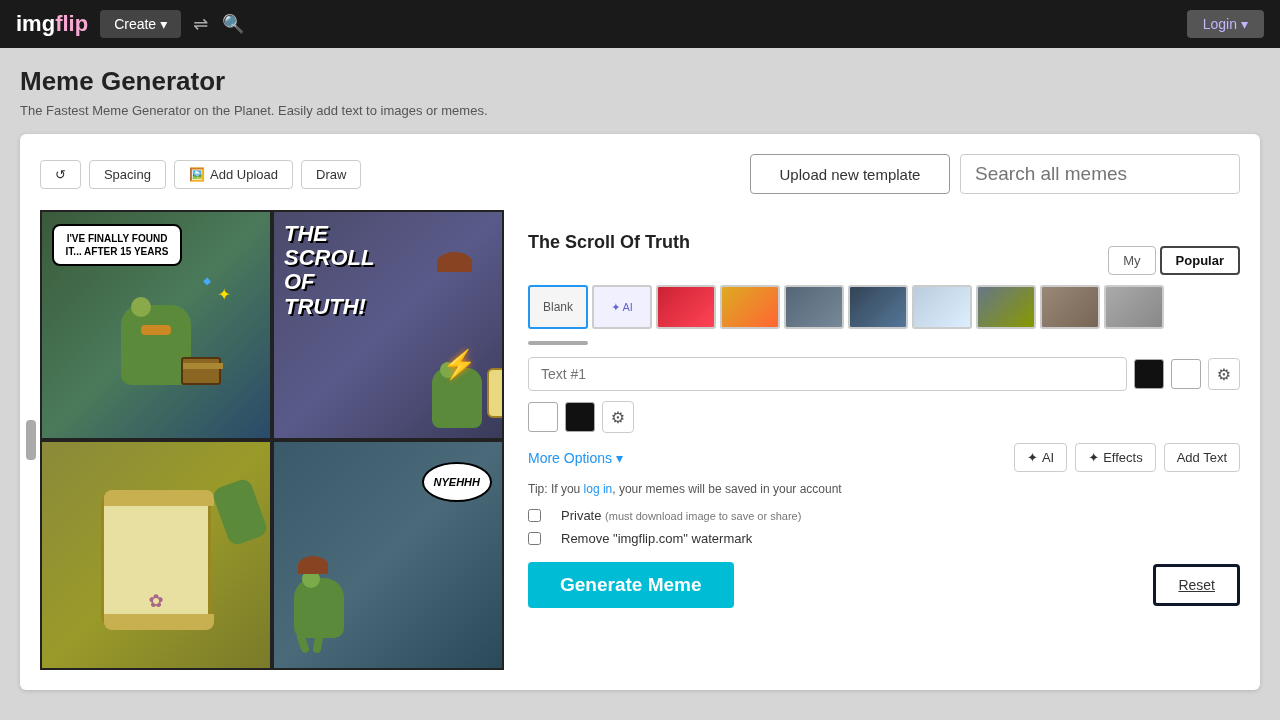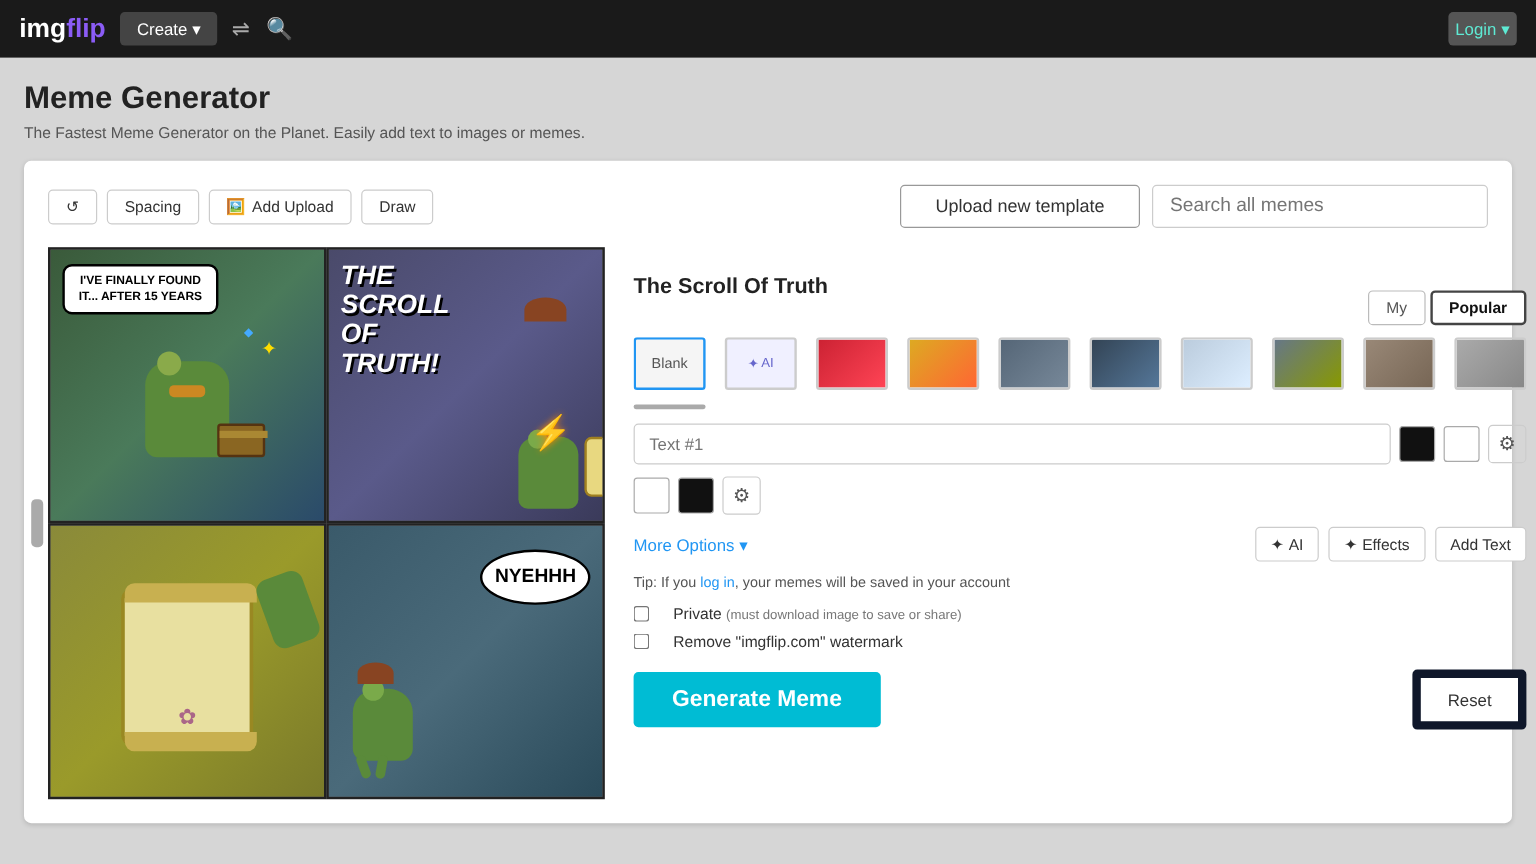--- a/index.html
+++ b/index.html
@@ -9,40 +9,40 @@
     .header {
       background: #1a1a1a;
       height: 48px;
       display: flex;
       align-items: center;
       padding: 0 16px;
       justify-content: space-between;
     }
     .header-left { display: flex; align-items: center; gap: 12px; }
     .logo { font-size: 22px; font-weight: bold; color: white; }
-    .logo span { color: #8b5cf6; }
+    .logo span { color: #f9a8d4; }
     .create-btn {
       background: #444;
       color: white;
       border: none;
       padding: 6px 14px;
       border-radius: 4px;
       cursor: pointer;
       font-size: 14px;
       display: flex;
       align-items: center;
       gap: 4px;
     }
     .header-icons { display: flex; gap: 14px; align-items: center; }
     .header-icon { color: #aaa; font-size: 18px; cursor: pointer; }
     .login-btn {
       background: #555;
-      color: #5eead4;
+      color: #c4b5fd;
       border: none;
-      padding: 6px 6px;
+      padding: 6px 16px;
       border-radius: 4px;
       cursor: pointer;
       font-size: 14px;
       display: flex;
       align-items: center;
       gap: 4px;
     }
 
     
     .page-content { padding: 18px 20px; }
@@ -90,21 +90,21 @@
       font-size: 15px;
       color: #333;
       font-weight: 500;
       min-width: 200px;
       text-align: center;
     }
     .search-input {
       border: 1px solid #ccc;
       border-radius: 4px;
       padding: 8px 14px;
-      font-size: 16px;
+      font-size: 19px;
       color: #aaa;
       min-width: 280px;
       outline: none;
     }
 
     
     .main-layout { display: flex; gap: 24px; }
 
     
     .meme-container {
@@ -216,21 +216,21 @@
     .tab-btn.active {
       background: white;
       border: 2px solid #444;
       font-weight: bold;
       color: #111;
     }
 
     
     .thumbnails {
       display: flex;
-      gap: 16px;
+      gap: 4px;
       margin-bottom: 12px;
       overflow-x: auto;
     }
     .thumb {
       width: 60px;
       height: 44px;
       border: 2px solid #ccc;
       border-radius: 3px;
       cursor: pointer;
       flex-shrink: 0;
@@ -353,26 +353,27 @@
       color: white;
       border: none;
       border-radius: 4px;
       padding: 12px 32px;
       font-size: 19px;
       font-weight: bold;
       cursor: pointer;
     }
     .reset-btn {
       background: white;
-      border: 7px solid #0f172a;
+      border: 3px solid #0f172a;
       border-radius: 4px;
       padding: 10px 22px;
       font-size: 14px;
       cursor: pointer;
       color: #333;
+      text-decoration: underline;
     }
   </style>
 </head>
 <body>
 
 <header class="header">
   <div class="header-left">
     <div class="logo">
       img<span>flip</span>
     </div>
@@ -469,21 +470,21 @@
                 <div style="width:110px;height:16px;background:#c8b050;border-radius:8px 8px 0 0;position:absolute;top:-8px;"></div>
                 <div style="width:110px;height:16px;background:#c8b050;border-radius:0 0 8px 8px;position:absolute;bottom:-8px;"></div>
 
                 <div style="position:absolute;bottom:10px;left:50%;transform:translateX(-50%);color:#aa6688;font-size:18px;">✿</div>
               </div>
 
               <div style="position:absolute;top:40px;right:10px;width:40px;height:60px;background:#5a8a3a;border-radius:10px;transform:rotate(-20deg);"></div>
             </div>
 
             <div class="panel panel-4">
-              <div class="nyehh-bubble" style="font-size:16px;">NYEHHH</div>
+              <div class="nyehh-bubble" style="font-size:11px;font-style:italic;">NYEHHH</div>
 
               <div style="position:absolute;bottom:10px;left:20px;width:60px;height:80px;">
                 <div style="width:50px;height:60px;background:#5a8a3a;border-radius:20px 20px 10px 10px;position:relative;">
                   <div style="width:18px;height:18px;background:#7aaa4a;border-radius:50%;position:absolute;top:-8px;left:8px;"></div>
 
                   <div style="position:absolute;top:-22px;left:4px;width:30px;height:18px;background:#884422;border-radius:50% 50% 0 0;"></div>
 
                   <div style="position:absolute;bottom:-15px;left:5px;width:8px;height:20px;background:#5a8a3a;border-radius:4px;transform:rotate(-20deg);"></div>
                   <div style="position:absolute;bottom:-15px;left:20px;width:8px;height:20px;background:#5a8a3a;border-radius:4px;transform:rotate(10deg);"></div>
                 </div>

